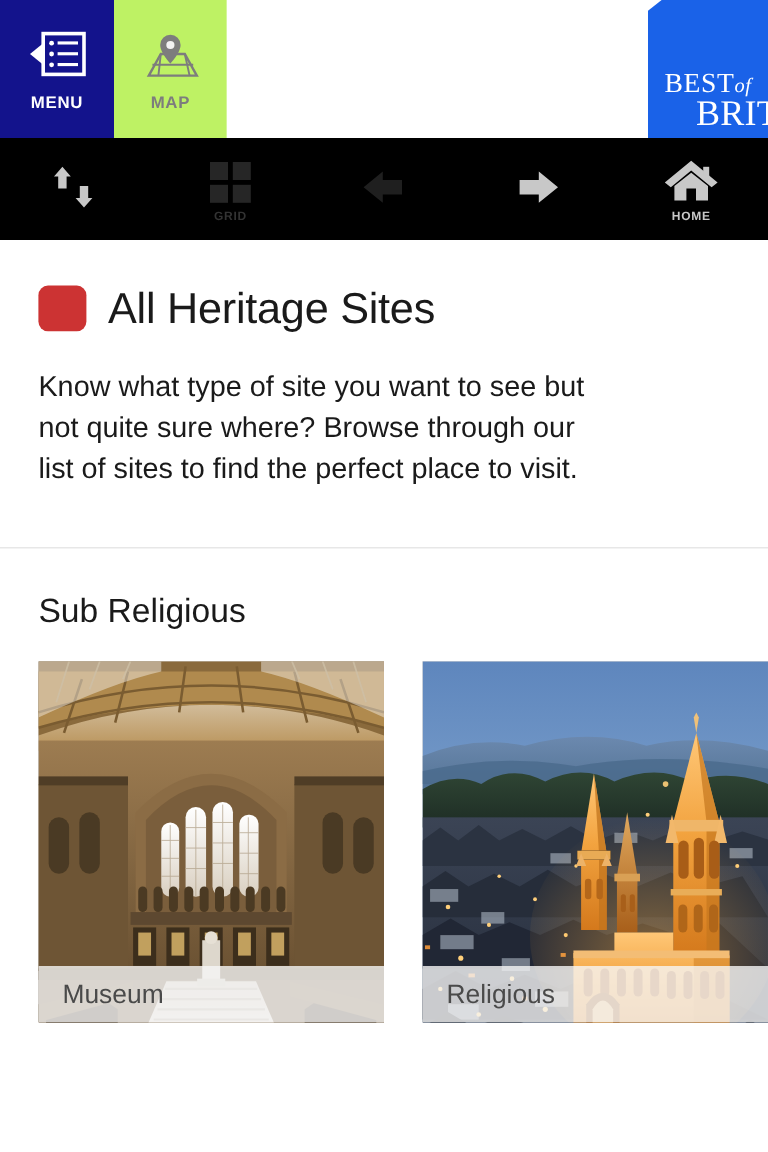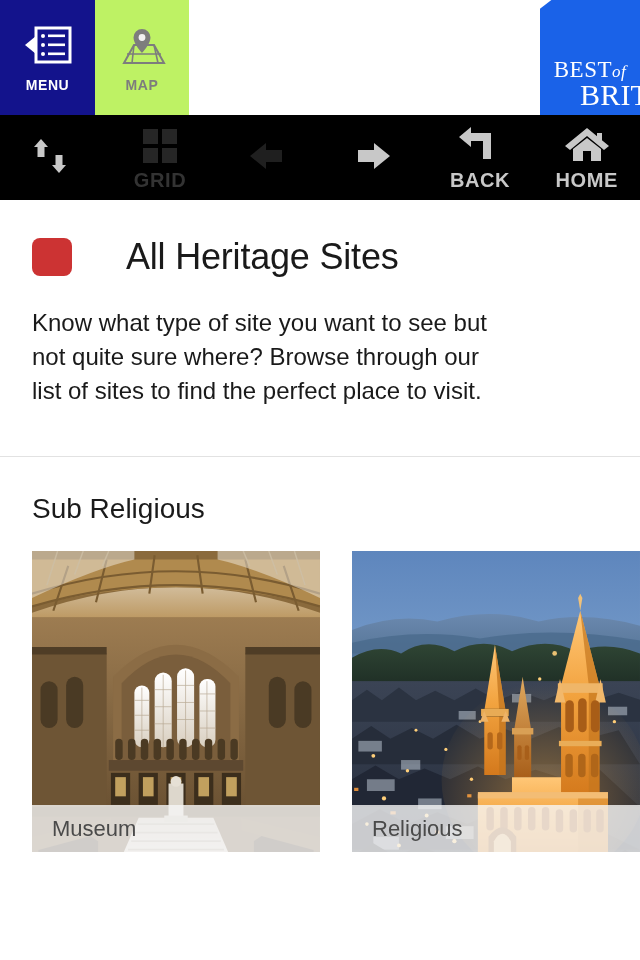--- a/index.html
+++ b/index.html
@@ -86,34 +86,33 @@
     align-items:center;
   }
   .tb-item {
     flex:1;
     height:85px;
     display:flex; flex-direction:column;
     align-items:center; justify-content:center;
     cursor:pointer;
   }
   .tb-label {
-    font-size:20px; font-weight:bold;
+    font-size:10px; font-weight:bold;
     letter-spacing:0.6px;
     margin-top:4px;
   }
   .tb-on  .tb-label { color:#c8c8c8; }
   .tb-off .tb-label { color:#333333; }
   .tb-glyph { height:42px; display:flex; align-items:center; justify-content:center; }
 
   
   .content { width:640px; background:#ffffff; }
   .title-row {
     display:flex; align-items:center;
     padding:36px 0 0 32px;
-    gap:36px;
   }
   .badge {
     width:40px; height:38px;
     background:#cc3333;
     border-radius:8px;
     flex:0 0 auto;
   }
   .page-title {
     font-size:36px;
     color:#1a1a1a;
@@ -247,28 +246,20 @@
 
   <div class="tb-item tb-on">
     <div class="tb-glyph">
       <svg viewBox="0 0 50 42" width="50" height="42">
         <path d="M42 21 L26 8 L26 15 L10 15 L10 27 L26 27 L26 34 Z" fill="#c8c8c8"></path>
       </svg>
     </div>
     <div class="tb-label"></div>
   </div>
 
-  <div class="tb-item tb-on">
-    <div class="tb-glyph">
-      <svg viewBox="0 0 50 42" width="50" height="42">
-        <path d="M16 4 L4 14 L16 24 L16 18 L28 18 L28 36 L36 36 L36 10 L16 10 Z" fill="#c8c8c8"></path>
-      </svg>
-    </div>
-    <div class="tb-label">BACK</div>
-  </div>
 
   <div class="tb-item tb-on">
     <div class="tb-glyph">
       <svg viewBox="0 0 50 42" width="50" height="42">
         <path d="M25 5 L47 23 L42 27 L25 13 L8 27 L3 23 Z" fill="#c8c8c8"></path>
         <path d="M11 26 L25 15 L39 26 L39 38 L29 38 L29 28 L21 28 L21 38 L11 38 Z" fill="#c8c8c8"></path>
         <rect x="35" y="10" width="5" height="8" fill="#c8c8c8"></rect>
       </svg>
     </div>
     <div class="tb-label">HOME</div>

